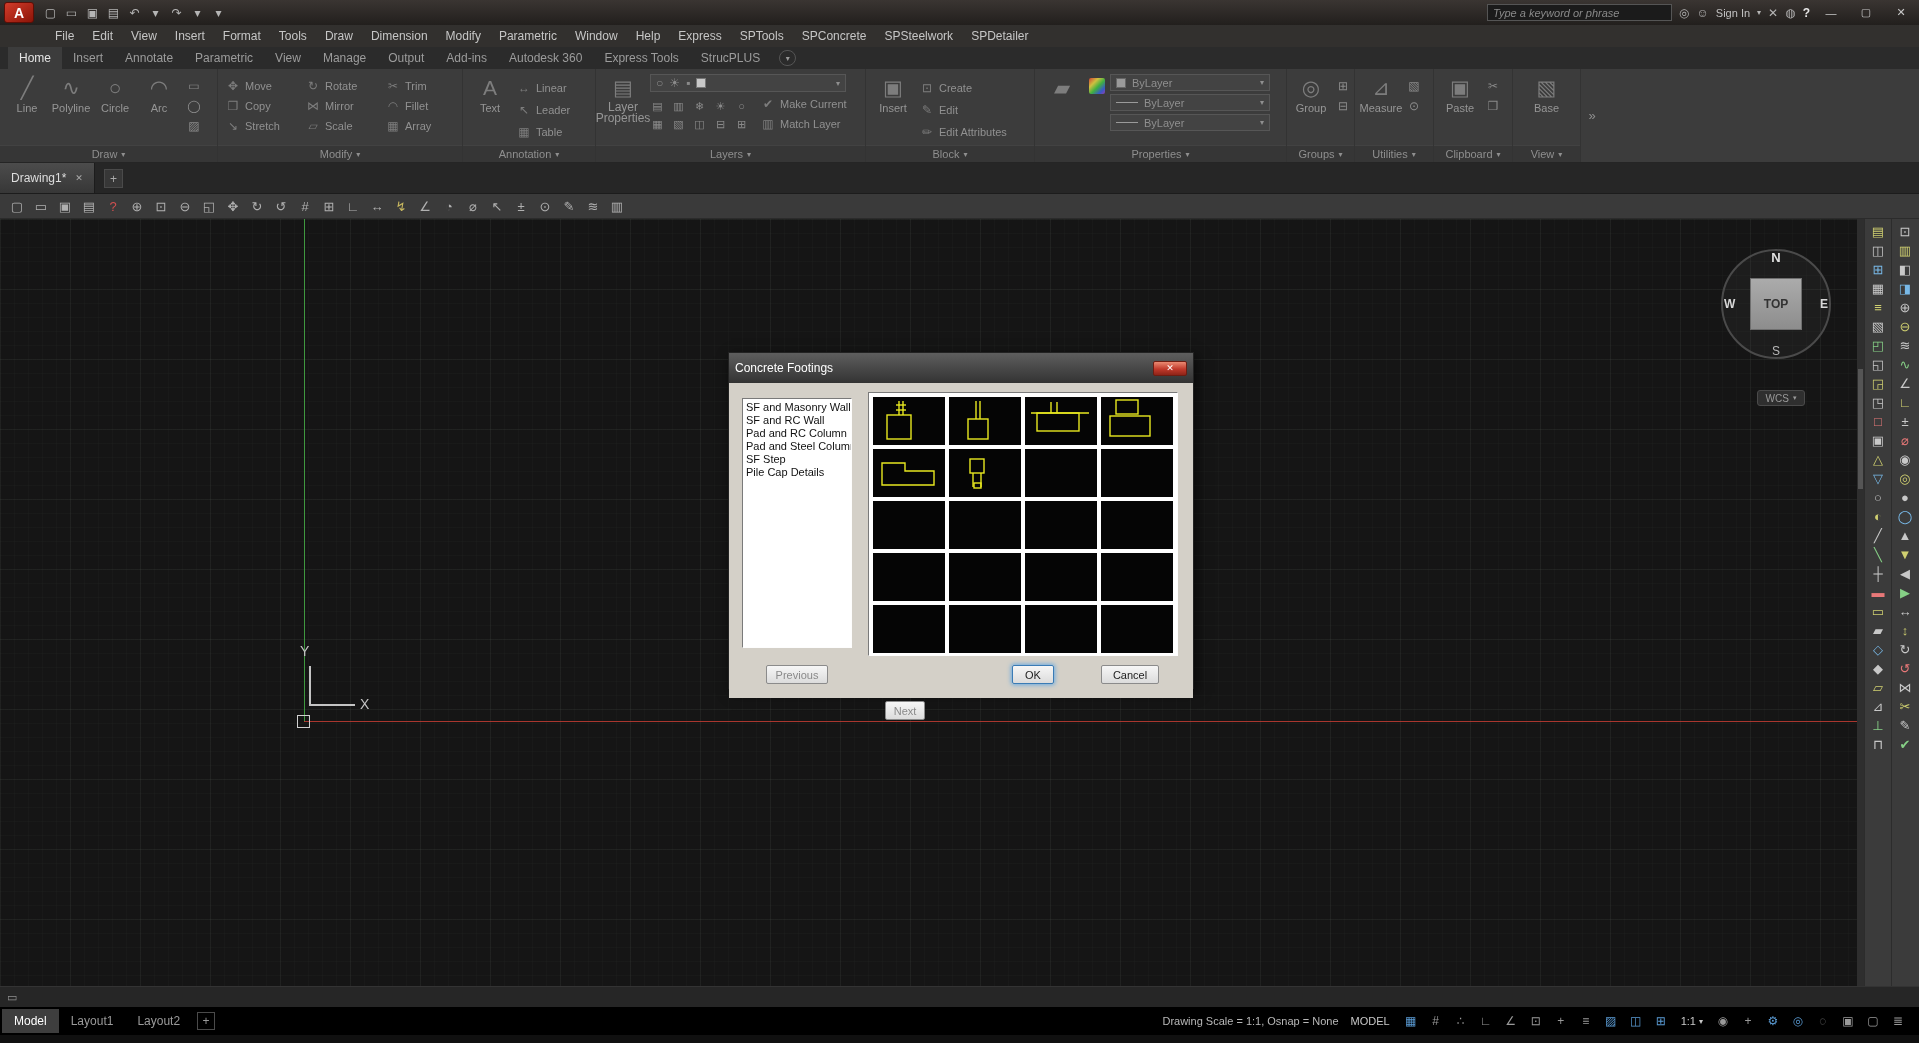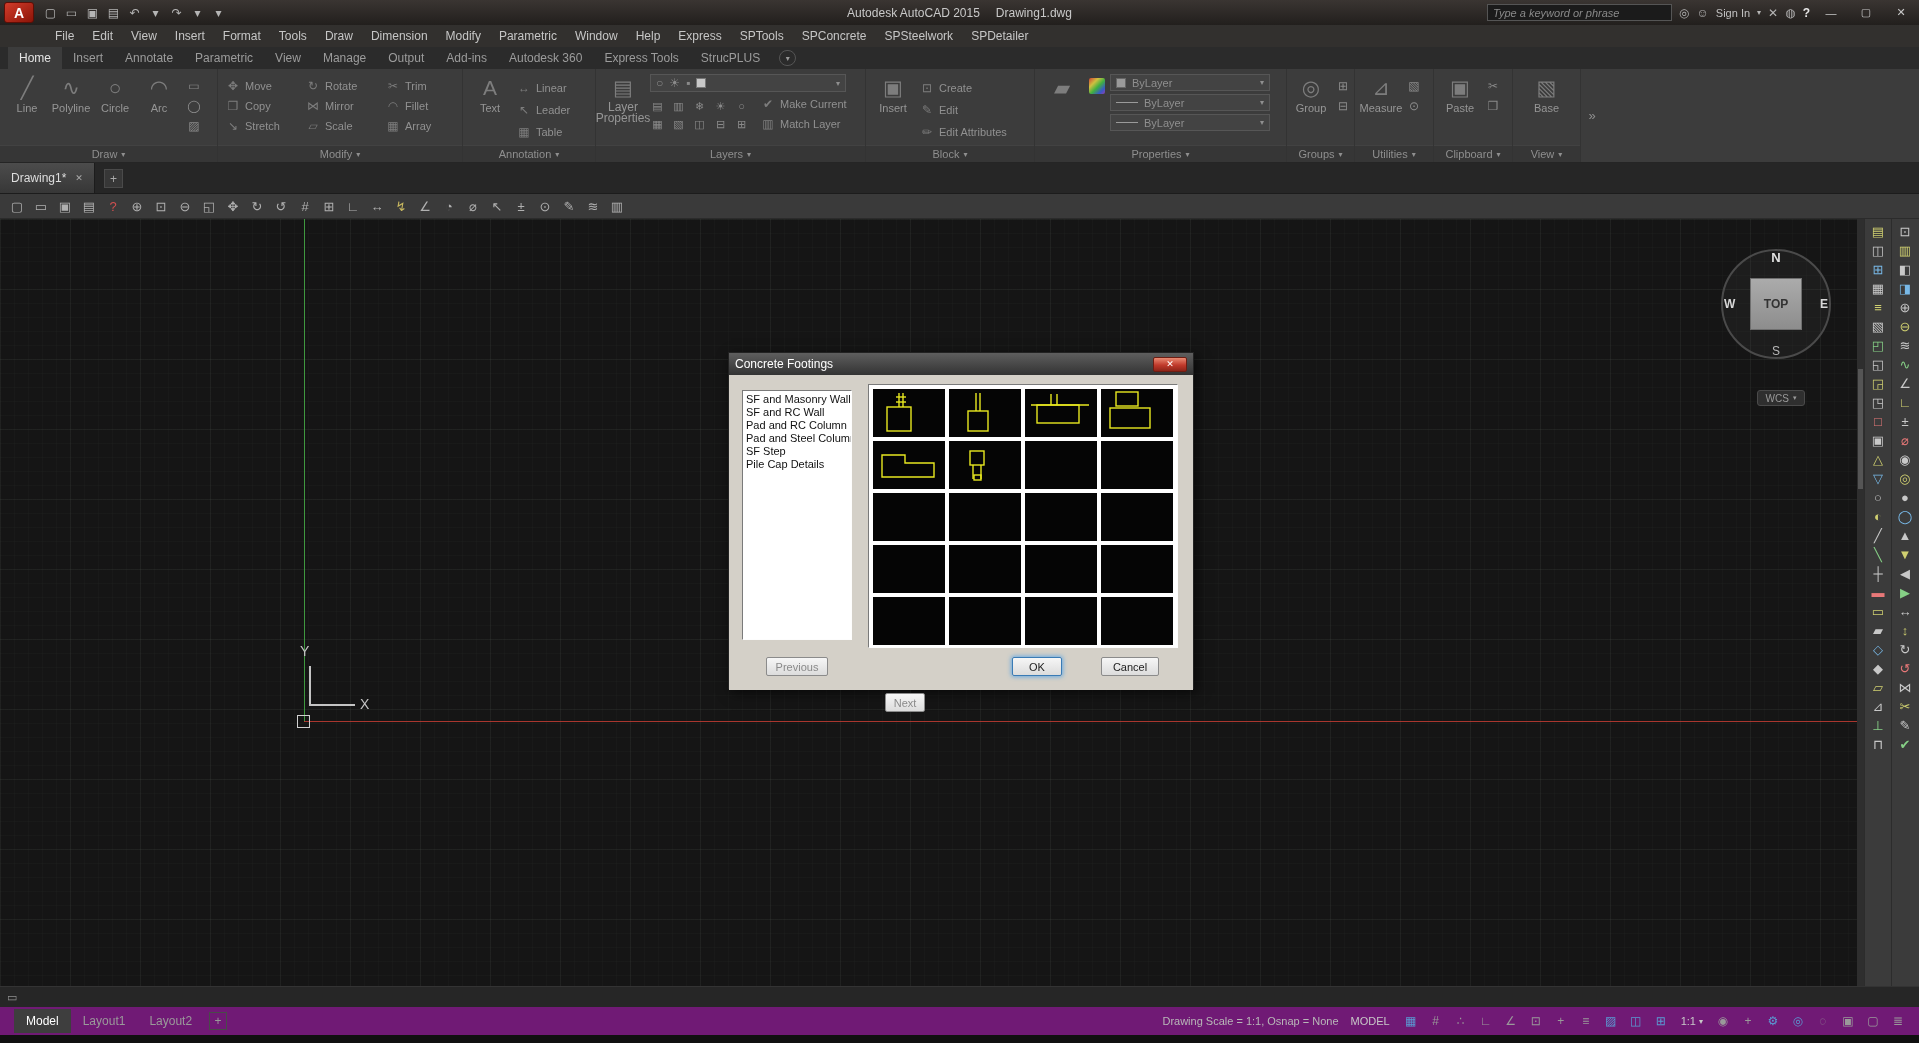--- a/index.html
+++ b/index.html
@@ -108,48 +108,48 @@
   .vthumb { position:absolute; top:150px; left:1px; width:5px; height:120px; background:#555; }
   .rightdock { width:55px; background:#3b3b3b; display:flex; }
   .dockcol { width:27px; display:flex; flex-direction:column; align-items:center; padding-top:5px; gap:4px; border-left:1px solid #2c2c2c; }
   .dock-ic { font-size:13px; line-height:15px; width:20px; text-align:center; }
 
   
   .cmdstrip { height:21px; background:#262626; border-top:1px solid #333; display:flex; align-items:center; padding-left:7px; }
   .cmd-ic { color:#909090; font-size:11px; }
 
   
-  .statusbar { height:28px; background:#701a75; display:flex; align-items:center; padding:0 10px 0 14px; }
+  .statusbar { height:28px; background:#000000; display:flex; align-items:center; padding:0 10px 0 2px; }
   .ltabs { display:flex; }
   .ltab { padding:5px 12px; font-size:12px; color:#9a9a9a; white-space:nowrap; }
   .ltab.active { color:#fff; background:#3e3e3e; }
   .ltab-plus { width:18px; height:18px; border:1px solid #4a4a4a; color:#9a9a9a; display:flex; align-items:center; justify-content:center; font-size:12px; margin-left:5px; }
   .sb-spacer { flex:1; }
   .sb-info { color:#b8b8b8; font-size:11px; margin-right:12px; white-space:nowrap; }
   .sb-mode { color:#c8c8c8; font-size:11px; margin-right:10px; }
   .sb-icons { display:flex; gap:3px; }
   .sb-ic { width:22px; height:20px; display:flex; align-items:center; justify-content:center; font-size:12px; }
   .sb-scale { color:#c8c8c8; font-size:11px; margin:0 9px; display:flex; align-items:center; gap:3px; white-space:nowrap; }
   .bottomfill { height:8px; background:#101010; }
 
   
   .dialog { position:absolute; left:728px; top:352px; width:466px; height:337px; z-index:50; background:#d4d0c8; border:1px solid #222; box-shadow:3px 4px 12px rgba(0,0,0,0.6); }
-  .dlg-title { height:22px; background:linear-gradient(#5e5e5e,#333333); display:flex; align-items:center; padding:0 6px; }
+  .dlg-title { height:30px; background:linear-gradient(#5e5e5e,#333333); display:flex; align-items:center; padding:0 6px; }
   .dlg-title-text { color:#fff; font-size:12px; }
   .dlg-close { margin-left:auto; width:34px; height:15px; background:linear-gradient(#ea8a72,#c0392b 55%,#8e2418); border:1px solid #6e1d12; border-radius:2px; color:#fff; font-size:9px; display:flex; align-items:center; justify-content:center; }
   .dlg-body { position:relative; height:315px; background:#d4d0c8; }
   .dlg-list { position:absolute; left:13px; top:15px; width:110px; height:250px; background:#fff; border:1px solid; border-color:#7a7a7a #fdfdfd #fdfdfd #7a7a7a; padding:2px 0; overflow:hidden; }
   .dlg-li { padding:0 3px; height:13px; line-height:13px; font-size:11px; color:#111; white-space:nowrap; overflow:hidden; }
   .dlg-grid { position:absolute; left:139px; top:9px; width:310px; height:264px; background:#fff; border:1px solid; border-color:#7a7a7a #fdfdfd #fdfdfd #7a7a7a; display:grid; grid-template-columns:repeat(4,72px); grid-auto-rows:48px; gap:4px; padding:4px; }
   .tile { background:#050505; }
   .tile svg { width:100%; height:100%; display:block; }
   .dbtn { position:absolute; top:282px; height:19px; font-size:11px; font-family:inherit; background:linear-gradient(#f6f6f6,#dcdcdc); border:1px solid #8b8b8b; border-radius:2px; color:#222; }
   .dbtn.prev { left:37px; width:62px; color:#8a8a8a; }
   .dbtn.next { left:156px; width:40px; color:#8a8a8a;margin-top:36px; }
-  .dbtn.ok { left:283px; width:50px; border-color:#3a7bb5; box-shadow:0 0 4px 1px rgba(80,160,230,0.8); }
+  .dbtn.ok { left:283px; width:42px; border-color:#3a7bb5; box-shadow:0 0 4px 1px rgba(80,160,230,0.8); }
   .dbtn.cancel { left:372px; width:58px; }
 </style>
 </head>
 <body>
 
 <div id="root">
 
   <div class="titlebar">
     <div class="app-logo">
       <span>A</span>
@@ -159,23 +159,20 @@
     <span class="qat-ic">▢</span>
         <span class="qat-ic">▭</span>
         <span class="qat-ic">▣</span>
         <span class="qat-ic">▤</span>
         <span class="qat-ic">↶</span>
         <span class="qat-ic">▾</span>
         <span class="qat-ic">↷</span>
         <span class="qat-ic">▾</span>
         <span class="qat-ic">▾</span>
       </div>
-    <div class="win-title">
-      <span>Autodesk AutoCAD 2015</span><span class="doc">Drawing1.dwg</span>
-    </div>
     <div class="tb-right">
       <input class="search" placeholder="Type a keyword or phrase" style="">
       <span class="tb-ic">◎</span>
       <span class="tb-ic">☺</span>
       <span class="signin">Sign In</span>
       <span class="tb-ic chev">▾</span>
       <span class="tb-ic">✕</span>
       <span class="tb-ic">◍</span>
       <span class="tb-ic help">?</span>
       <span class="winbtn">—</span>

